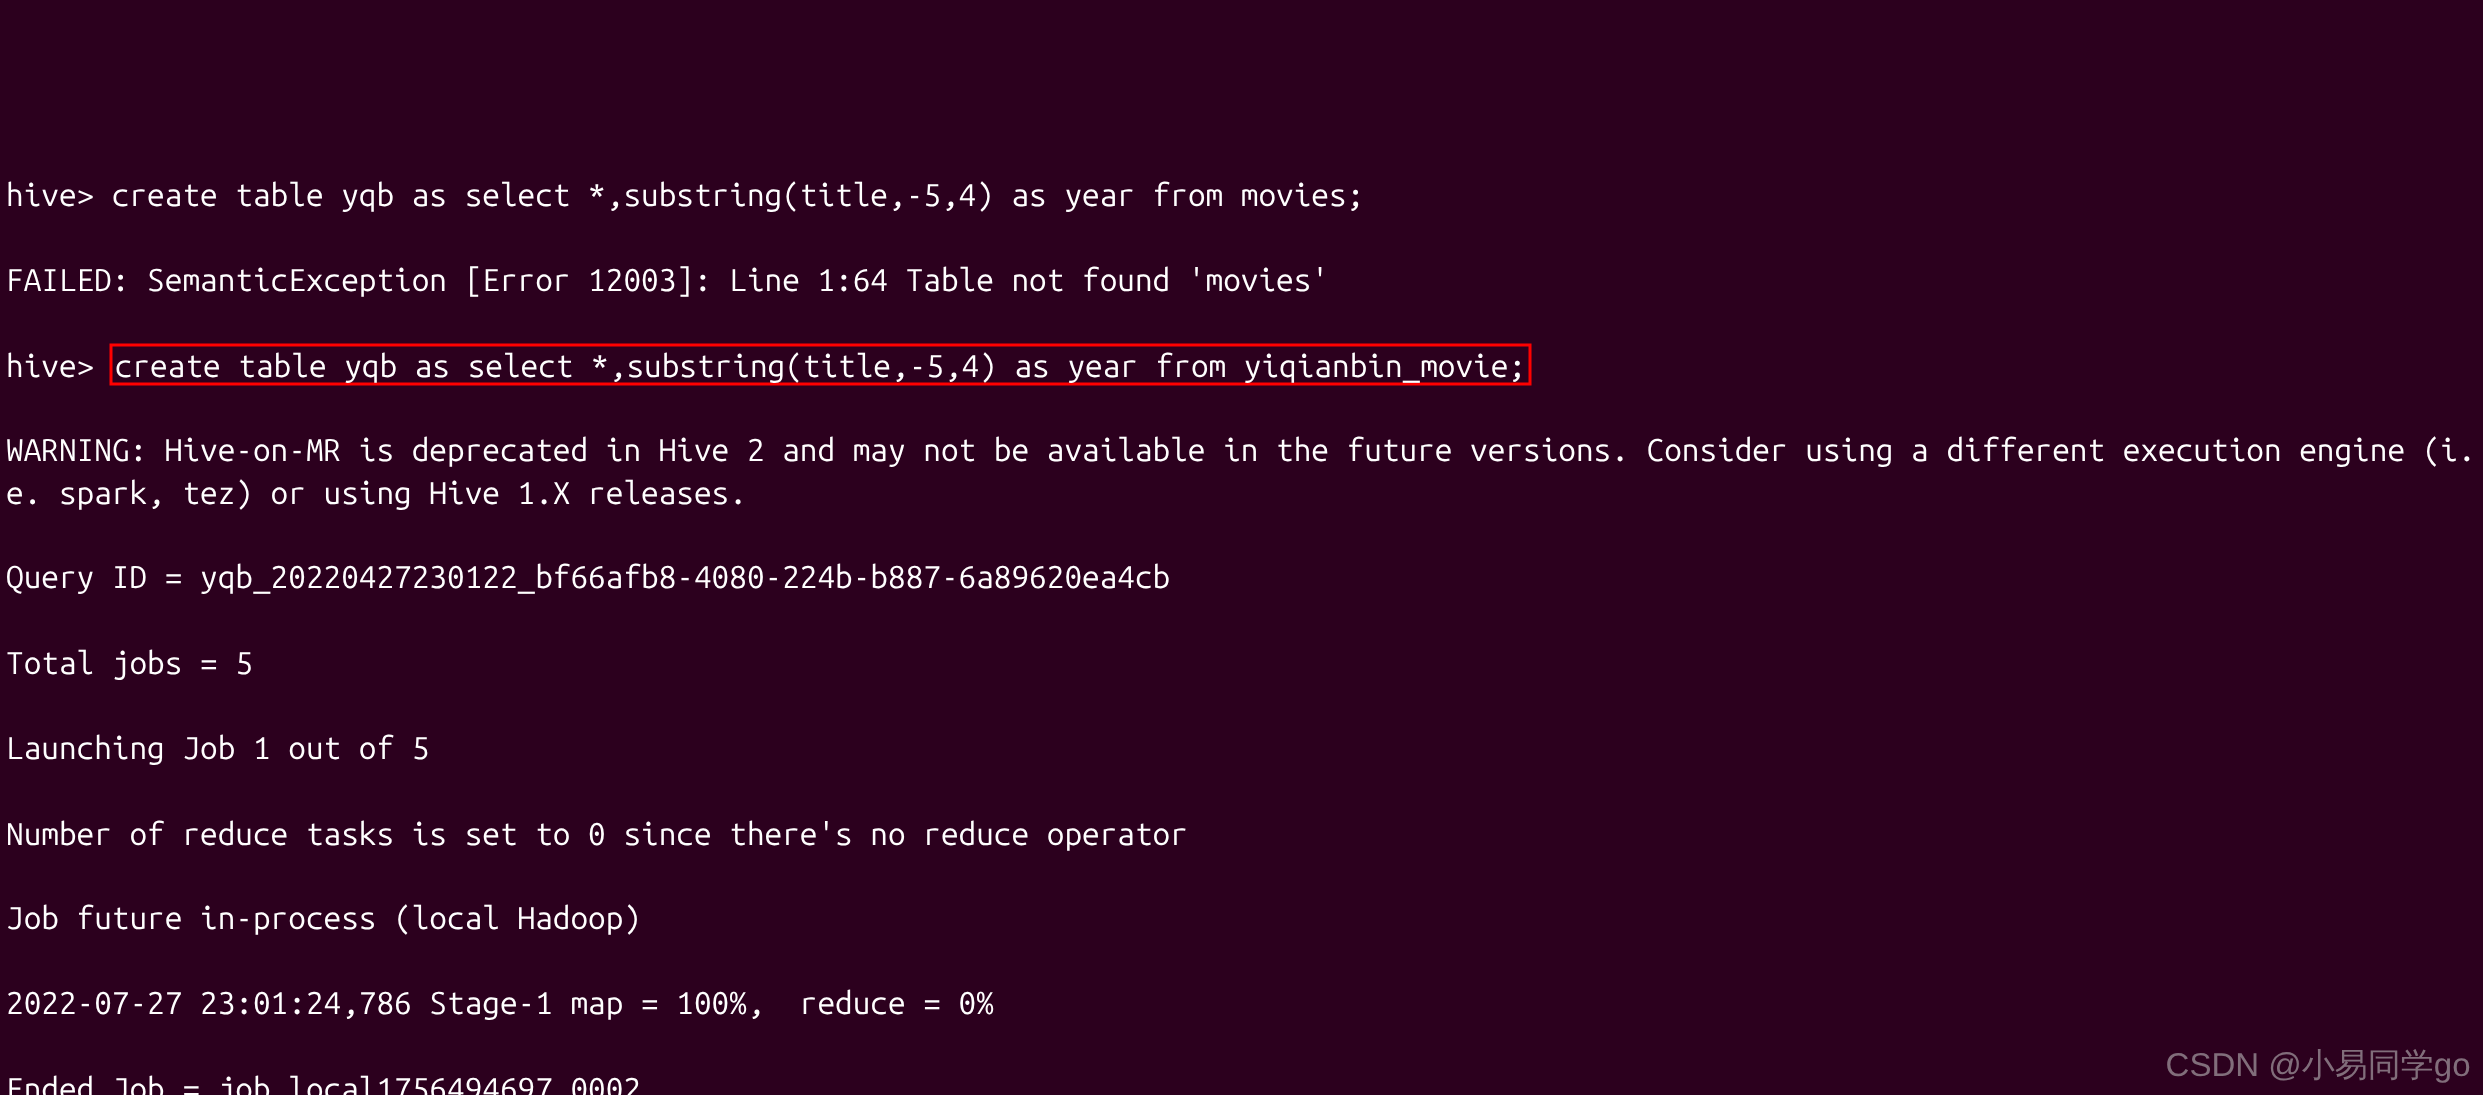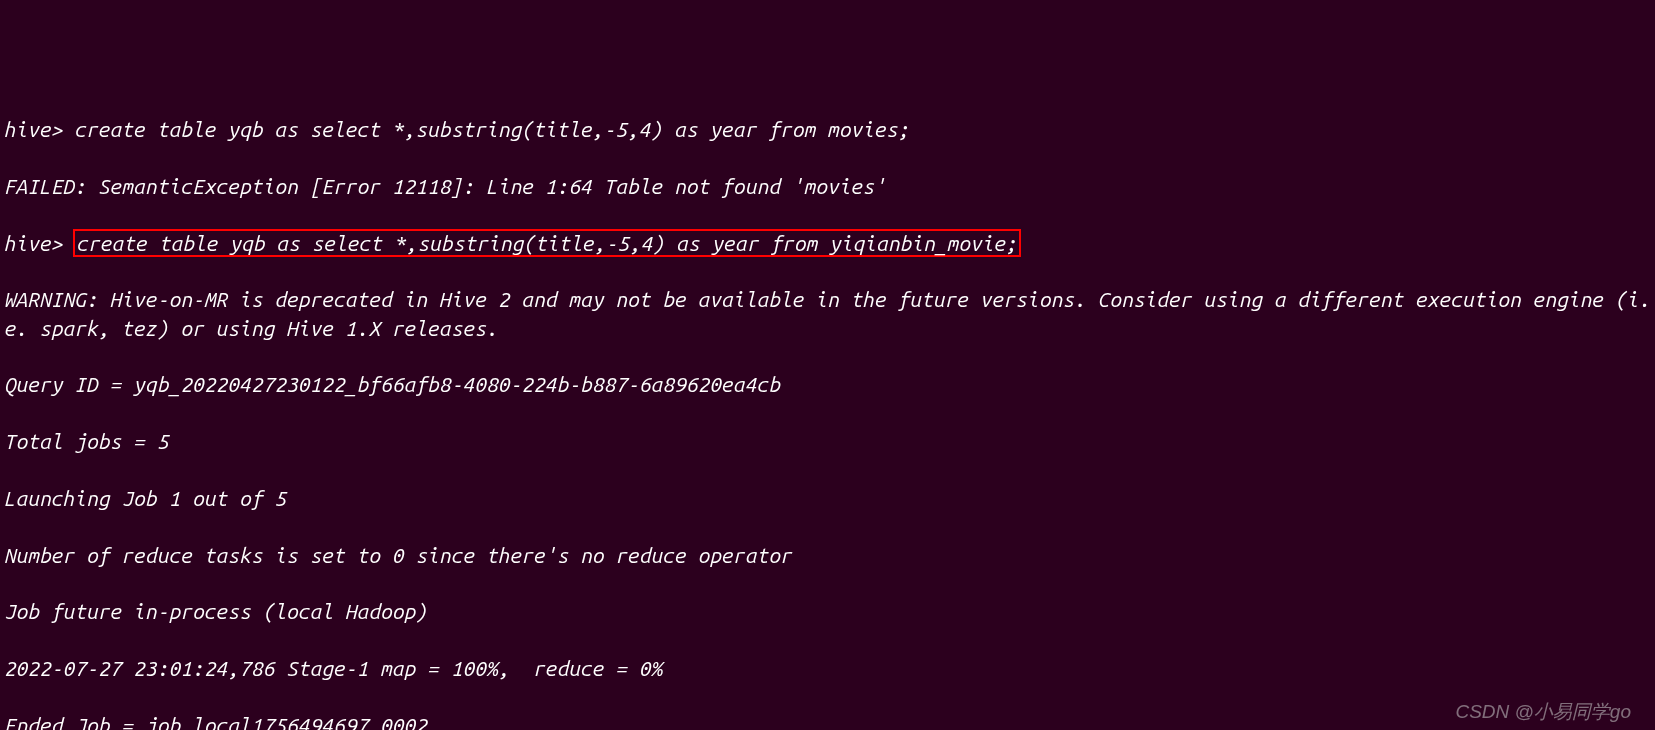--- a/index.html
+++ b/index.html
@@ -1,19 +1,18 @@
 <!DOCTYPE html>
 <html><head>
   <meta charset="utf-8">
   <style>
     * {
       margin: 0;
       padding: 0;
       box-sizing: border-box;
-      font-style: italic;
     }
     body {
       background-color: #2c001e;
       color: #ffffff;
       font-family: 'Ubuntu Mono', 'DejaVu Sans Mono', 'Consolas', monospace;
       font-size: 21px;
       line-height: 1.35;
       padding: 2px 4px;
       white-space: pre;
       width: 1655px;
@@ -27,33 +26,33 @@
     }
     .highlight-box {
       border: 2px solid #ff0000;
       display: inline;
       padding: 0px 2px;
       margin-left: -2px;
     }
     .watermark {
       position: absolute;
       bottom: 5px;
-      right: 24px;
+      right: 8px;
       color: rgba(200, 200, 200, 0.55);
-      font-size: 19px;
+      font-size: 22px;
       font-family: sans-serif;
     }
   </style>
 </head>
 <body>
 
 
 
 <div class="terminal-line"><span>hive&gt; </span><span>create table yqb as select *,substring(title,-5,4) as year from movies;</span></div>
-<div class="terminal-line">FAILED: SemanticException [Error 12118]: Line 1:64 Table not found 'movies'</div>
+<div class="terminal-line">FAILED: SemanticException [Error 12003]: Line 1:64 Table not found 'movies'</div>
 <div class="terminal-line"><span>hive&gt; </span><span class="highlight-box">create table yqb as select *,substring(title,-5,4) as year from yiqianbin_movie;</span></div>
 <div class="terminal-line">WARNING: Hive-on-MR is deprecated in Hive 2 and may not be available in the future versions. Consider using a different execution engine (i.e. spark, tez) or using Hive 1.X releases.</div>
 <div class="terminal-line">Query ID = yqb_20220427230122_bf66afb8-4080-224b-b887-6a89620ea4cb</div>
 <div class="terminal-line">Total jobs = 5</div>
 <div class="terminal-line">Launching Job 1 out of 5</div>
 <div class="terminal-line">Number of reduce tasks is set to 0 since there's no reduce operator</div>
 <div class="terminal-line">Job future in-process (local Hadoop)</div>
 <div class="terminal-line">2022-07-27 23:01:24,786 Stage-1 map = 100%,  reduce = 0%</div>
 <div class="terminal-line">Ended Job = job_local1756494697_0002</div>
 

